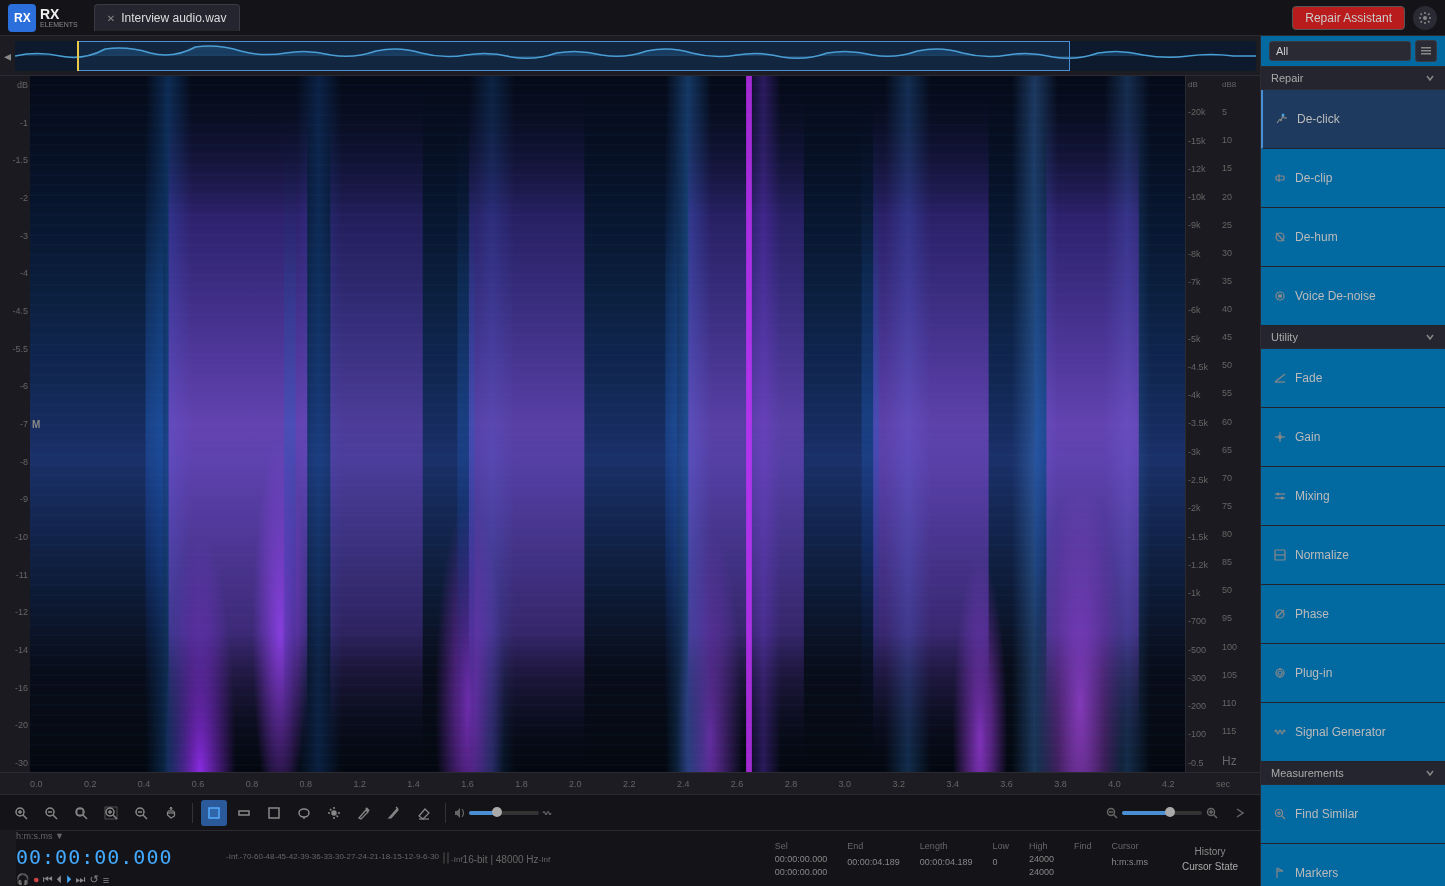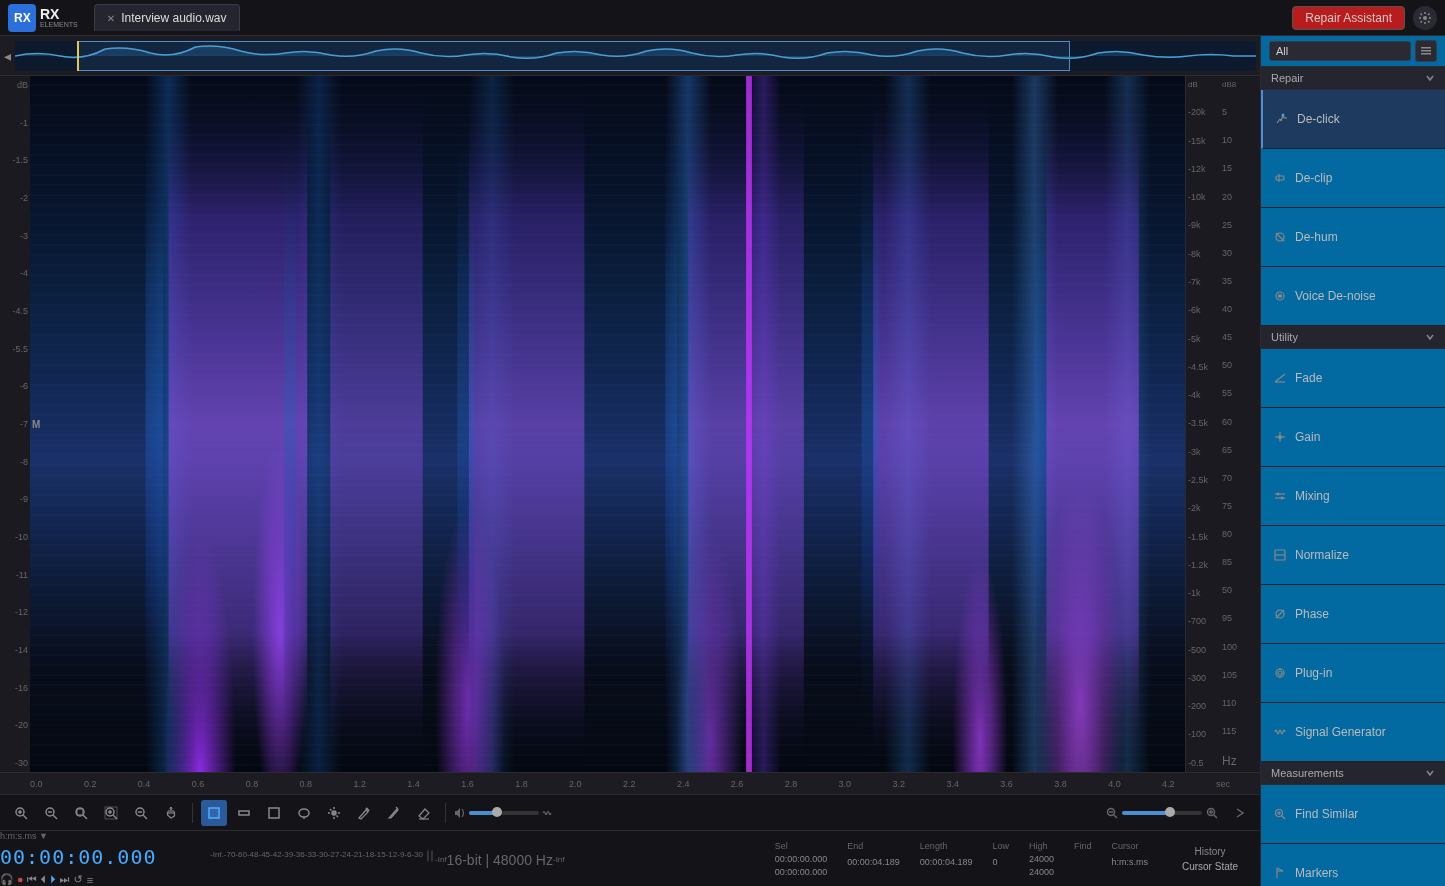--- a/index.html
+++ b/index.html
@@ -336,20 +336,21 @@
     
     .bottom-bar {
       height: 56px;
       background: #141418;
       border-top: 1px solid #2a2a30;
       display: flex;
       align-items: center;
       padding: 0 0;
       gap: 0;
       flex-shrink: 0;
+      margin-left: 16px;
     }
 
     .transport-section {
       display: flex;
       flex-direction: column;
       gap: 4px;
       width: 200px;
       flex-shrink: 0;
     }
     .time-format {
@@ -391,21 +392,21 @@
       border-radius: 2px;
       position: relative;
       overflow: hidden;
     }
     .meter-bar {
       height: 100%;
       background: linear-gradient(to right, #1a8a1a 0%, #4aaa1a 60%, #aaaa10 80%, #cc4410 100%);
       width: 20%;
     }
     .bit-rate-label {
-      font-size: 14px;
+      font-size: 10px;
       color: #666;
       text-align: center;
     }
 
     .stats-section {
       display: flex;
       gap: 20px;
       font-size: 10px;
       color: #888;
       flex-shrink: 0;

